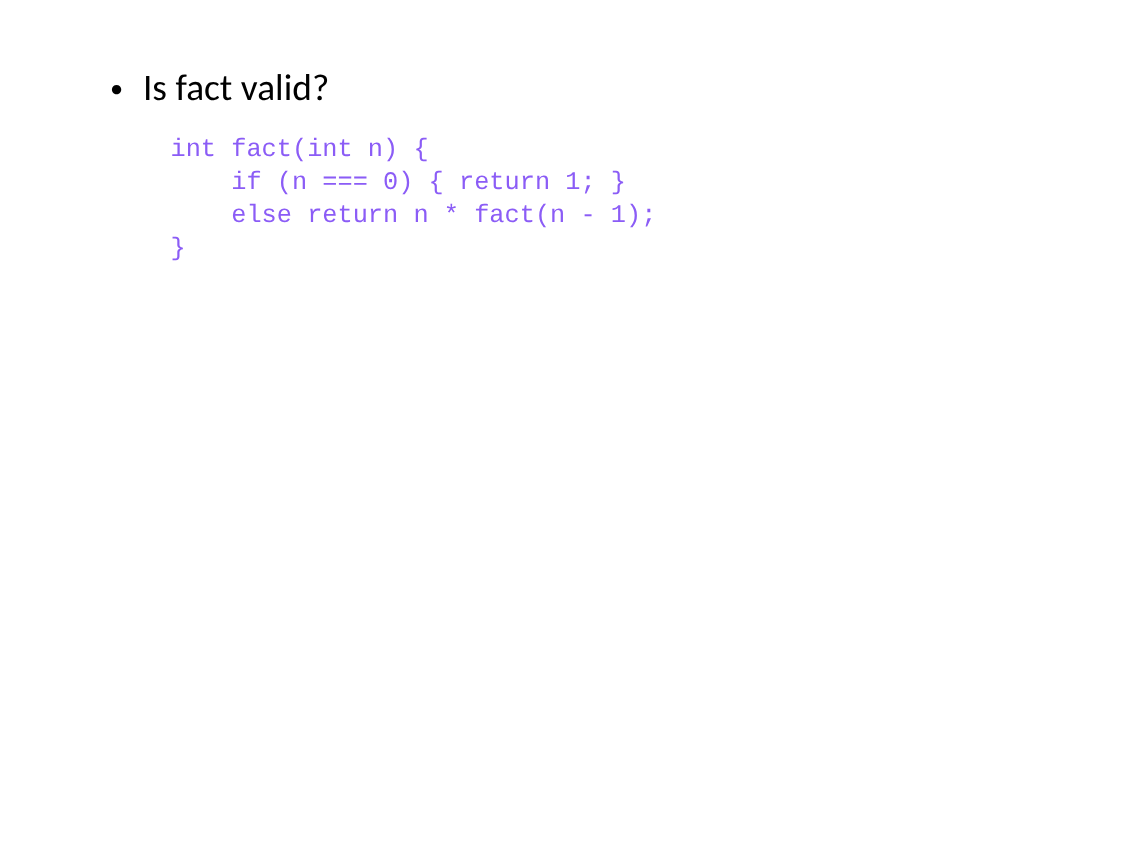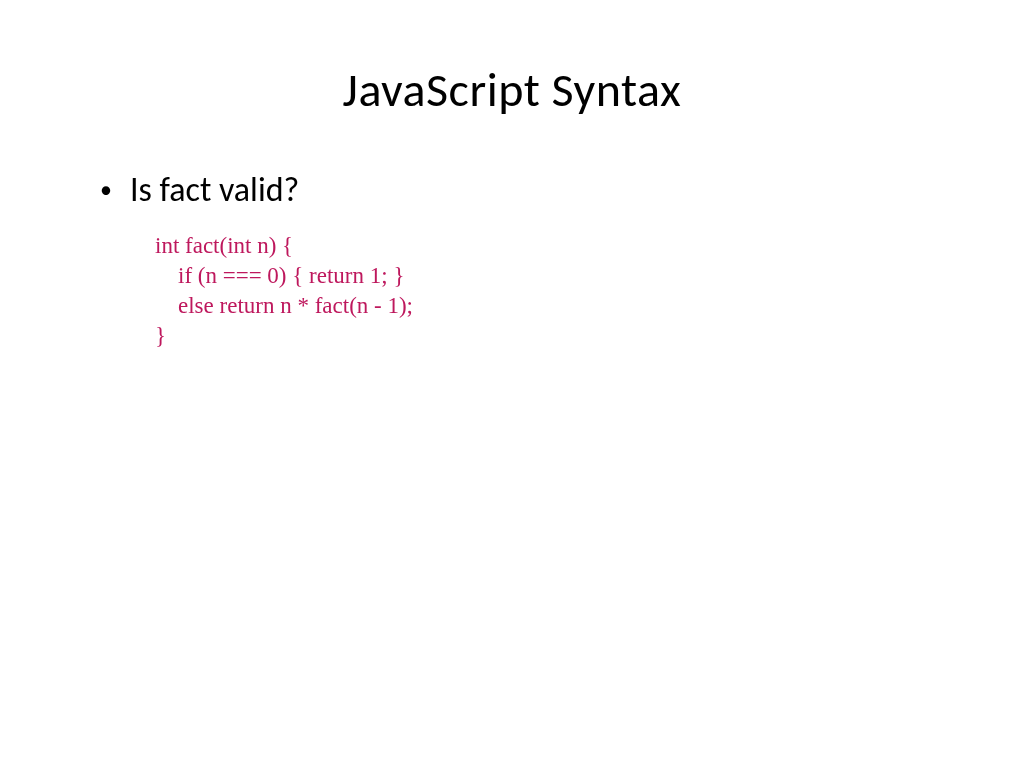--- a/index.html
+++ b/index.html
@@ -38,34 +38,33 @@
     }
     .bullet {
       margin-right: 18px;
       font-size: 24px;
       line-height: 42px;
     }
     .bullet-text {
       line-height: 42px;
     }
     .code-block {
-      font-family: Liberation Serif, serif;
+      font-family: Liberation Mono, monospace;
       font-size: 23px;
       line-height: 1.3;
       white-space: pre;
       margin-left: 55px;
       margin-top: 0;
-      color: #be185d;
+      color: #8b5cf6;
     }
   </style>
 </head>
 <body>
 
 <div class="slide">
-  <h1 class="title">JavaScript Syntax</h1>
   <div class="content">
     <div class="bullet-item">
       <span class="bullet">•</span>
       <span class="bullet-text">Is fact valid?</span>
     </div>
     <div class="code-block">int fact(int n) {
     if (n === 0) { return 1; }
     else return n * fact(n - 1);
 }</div>
   </div>

